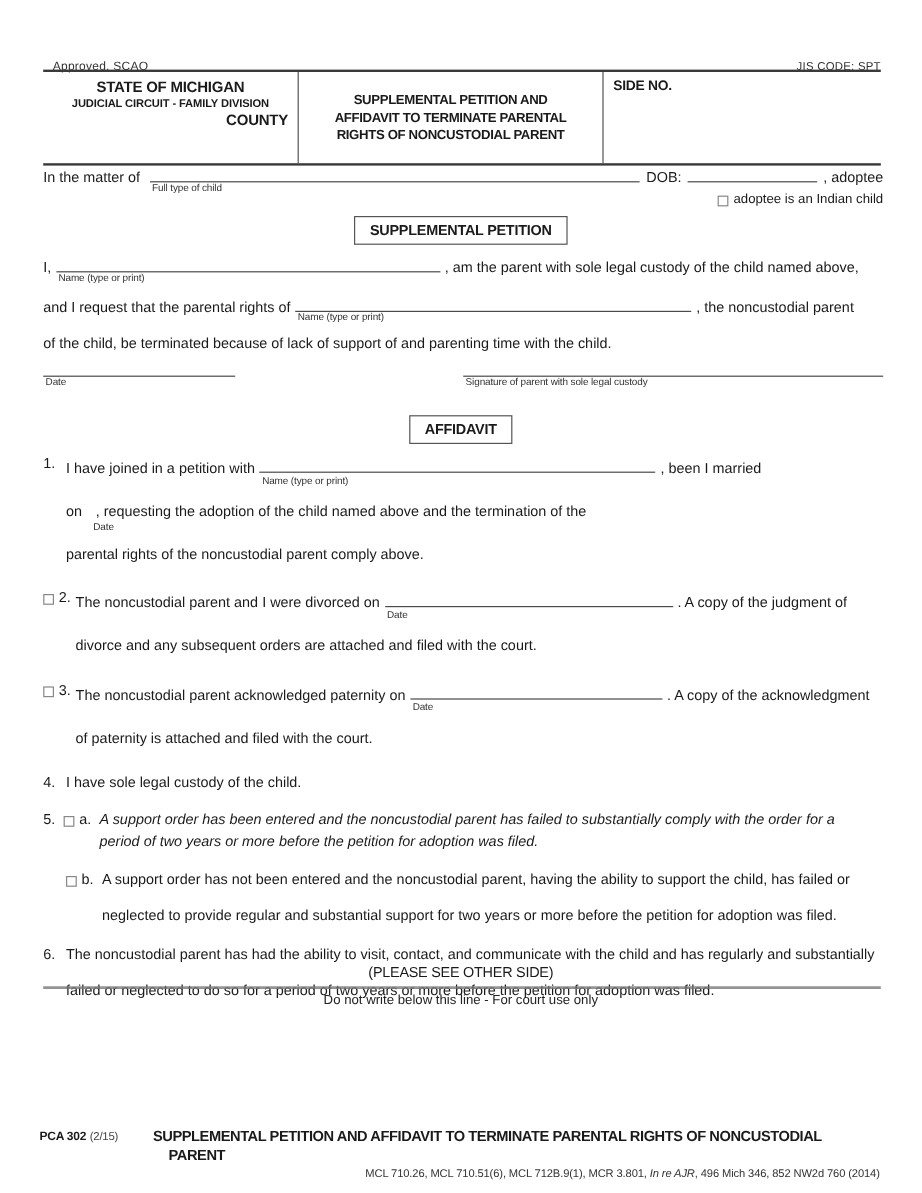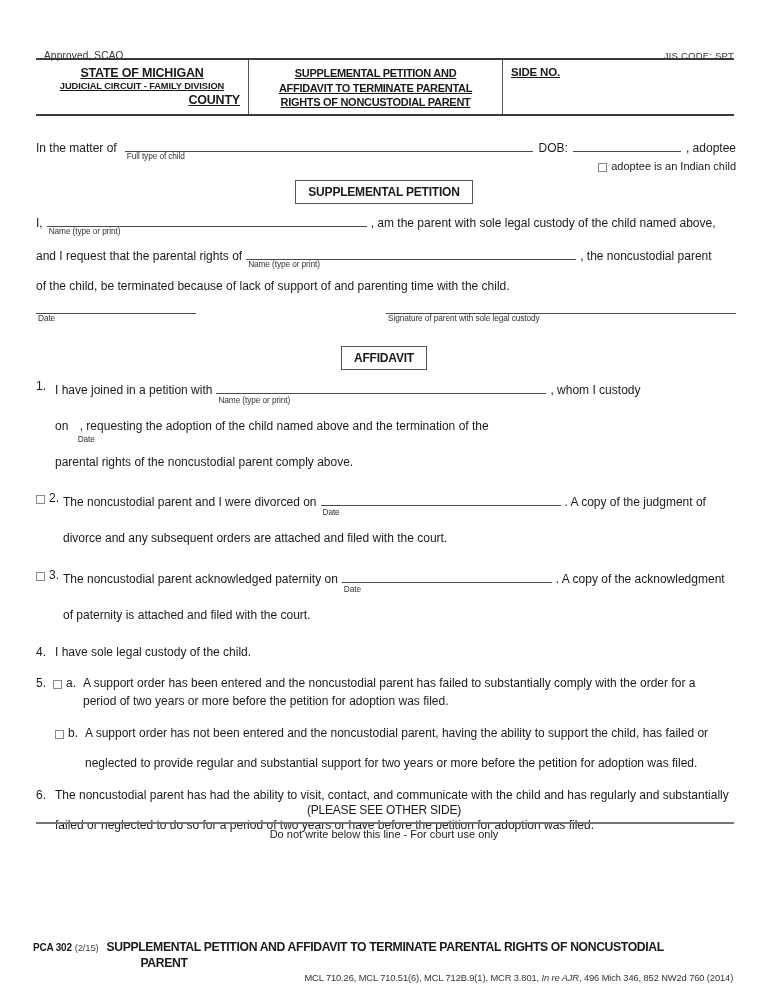--- a/index.html
+++ b/index.html
@@ -42,22 +42,21 @@
   
   .hdr {
     position: absolute;
     top: 58px;
     left: 36px;
     width: 698px;
     border-top: 2.2px solid #3a3a3a;
     border-bottom: 2.2px solid #3a3a3a;
     display: flex;
     box-sizing: border-box;
-    height: 58px;
-    text-decoration: underline;
+    height: 80px;
   }
   .hdr-cell {
     box-sizing: border-box;
     padding: 6px 8px 4px 8px;
     display: flex;
     flex-direction: column;
     justify-content: flex-start;
   }
   .hdr-left {
     width: 213px;
@@ -275,20 +274,21 @@
     font-size: 9.5px;
     color: #444;
     margin-left: 3px;
   }
   .foot-main { margin-left: 8px; flex: 1; }
   .foot-title {
     font-size: 12.2px;
     font-weight: bold;
     letter-spacing: -0.35px;
     line-height: 1.28;
+    margin-left: 21px;
   }
   .cites {
     font-size: 9.3px;
     color: #333;
     letter-spacing: -0.1px;
     margin-top: 2px;
     margin-left: 198px;
   }
   .cites i { font-style: italic; }
 </style>
@@ -375,21 +375,21 @@
   <div class="body-block" style="top:379px;">
 
     <div class="item">
       <span class="item-num">1.</span>
       <span class="item-body">
         <span class="inline-row">
           <span class="lbl">I have joined in a petition with</span>
           <span class="rule" style="max-width:330px;">
             <span class="cap">Name (type or print)</span>
           </span>
-          <span class="lbl">, whom I custody</span>
+          <span class="lbl">, been I married</span>
         </span>
         <span class="inline-row cont">
           <span class="lbl">on</span>
           <span class="rule" style="max-width:245px;">
             <span class="cap">Date</span>
           </span>
           <span class="lbl">, requesting the adoption of the child named above and the termination of the</span>
         </span>
         <span class="cont">parental rights of the noncustodial parent comply above.</span>
       </span>
@@ -433,42 +433,42 @@
       <span class="item-num">4.</span>
       <span class="item-body" style="line-height:1.25;">I have sole legal custody of the child.</span>
     </div>
 
     <div class="item" style="margin-bottom:0;">
       <span class="item-num" style="width:17px;">5.</span>
       <span class="item-cbx-wrap" style="padding-top:3px;">
         <span class="cbx"></span>
       </span>
       <span class="sub-letter">a.</span>
-      <span class="item-body" style="line-height:1.25;">
+      <span class="item-body" style="line-height:1.25;font-style:italic;">
         <span>A support order has been entered and the noncustodial parent has failed to substantially comply with the order for a</span>
         <span class="cont" style="margin-top:3px;">period of two years or more before the petition for adoption was filed.</span>
       </span>
     </div>
 
     <div class="sub-item" style="margin-top:17px; margin-bottom:0;">
       <span class="item-cbx-wrap" style="padding-top:3px;">
         <span class="cbx"></span>
       </span>
       <span class="sub-letter">b.</span>
       <span class="item-body" style="line-height:1.25;">
         <span>A support order has not been entered and the noncustodial parent, having the ability to support the child, has failed or</span>
         <span class="cont" style="margin-top:15px;">neglected to provide regular and substantial support for two years or more before the petition for adoption was filed.</span>
       </span>
     </div>
 
     <div class="item" style="margin-top:17px; margin-bottom:0;">
       <span class="item-num">6.</span>
       <span class="item-body" style="line-height:1.25;">
         <span>The noncustodial parent has had the ability to visit, contact, and communicate with the child and has regularly and substantially</span>
-        <span class="cont" style="margin-top:15px;">failed or neglected to do so for a period of two years or have before the petition for adoption was filed.</span>
+        <span class="cont" style="margin-top:15px;">failed or neglected to do so for a period of two years or more before the petition for adoption was filed.</span>
       </span>
     </div>
 
   </div>
 
   <div class="see-other">(PLEASE SEE OTHER SIDE)</div>
   <div class="dbl-rule"></div>
   <div class="court-use">Do not write below this line - For court use only</div>
 
   <div class="footer">

